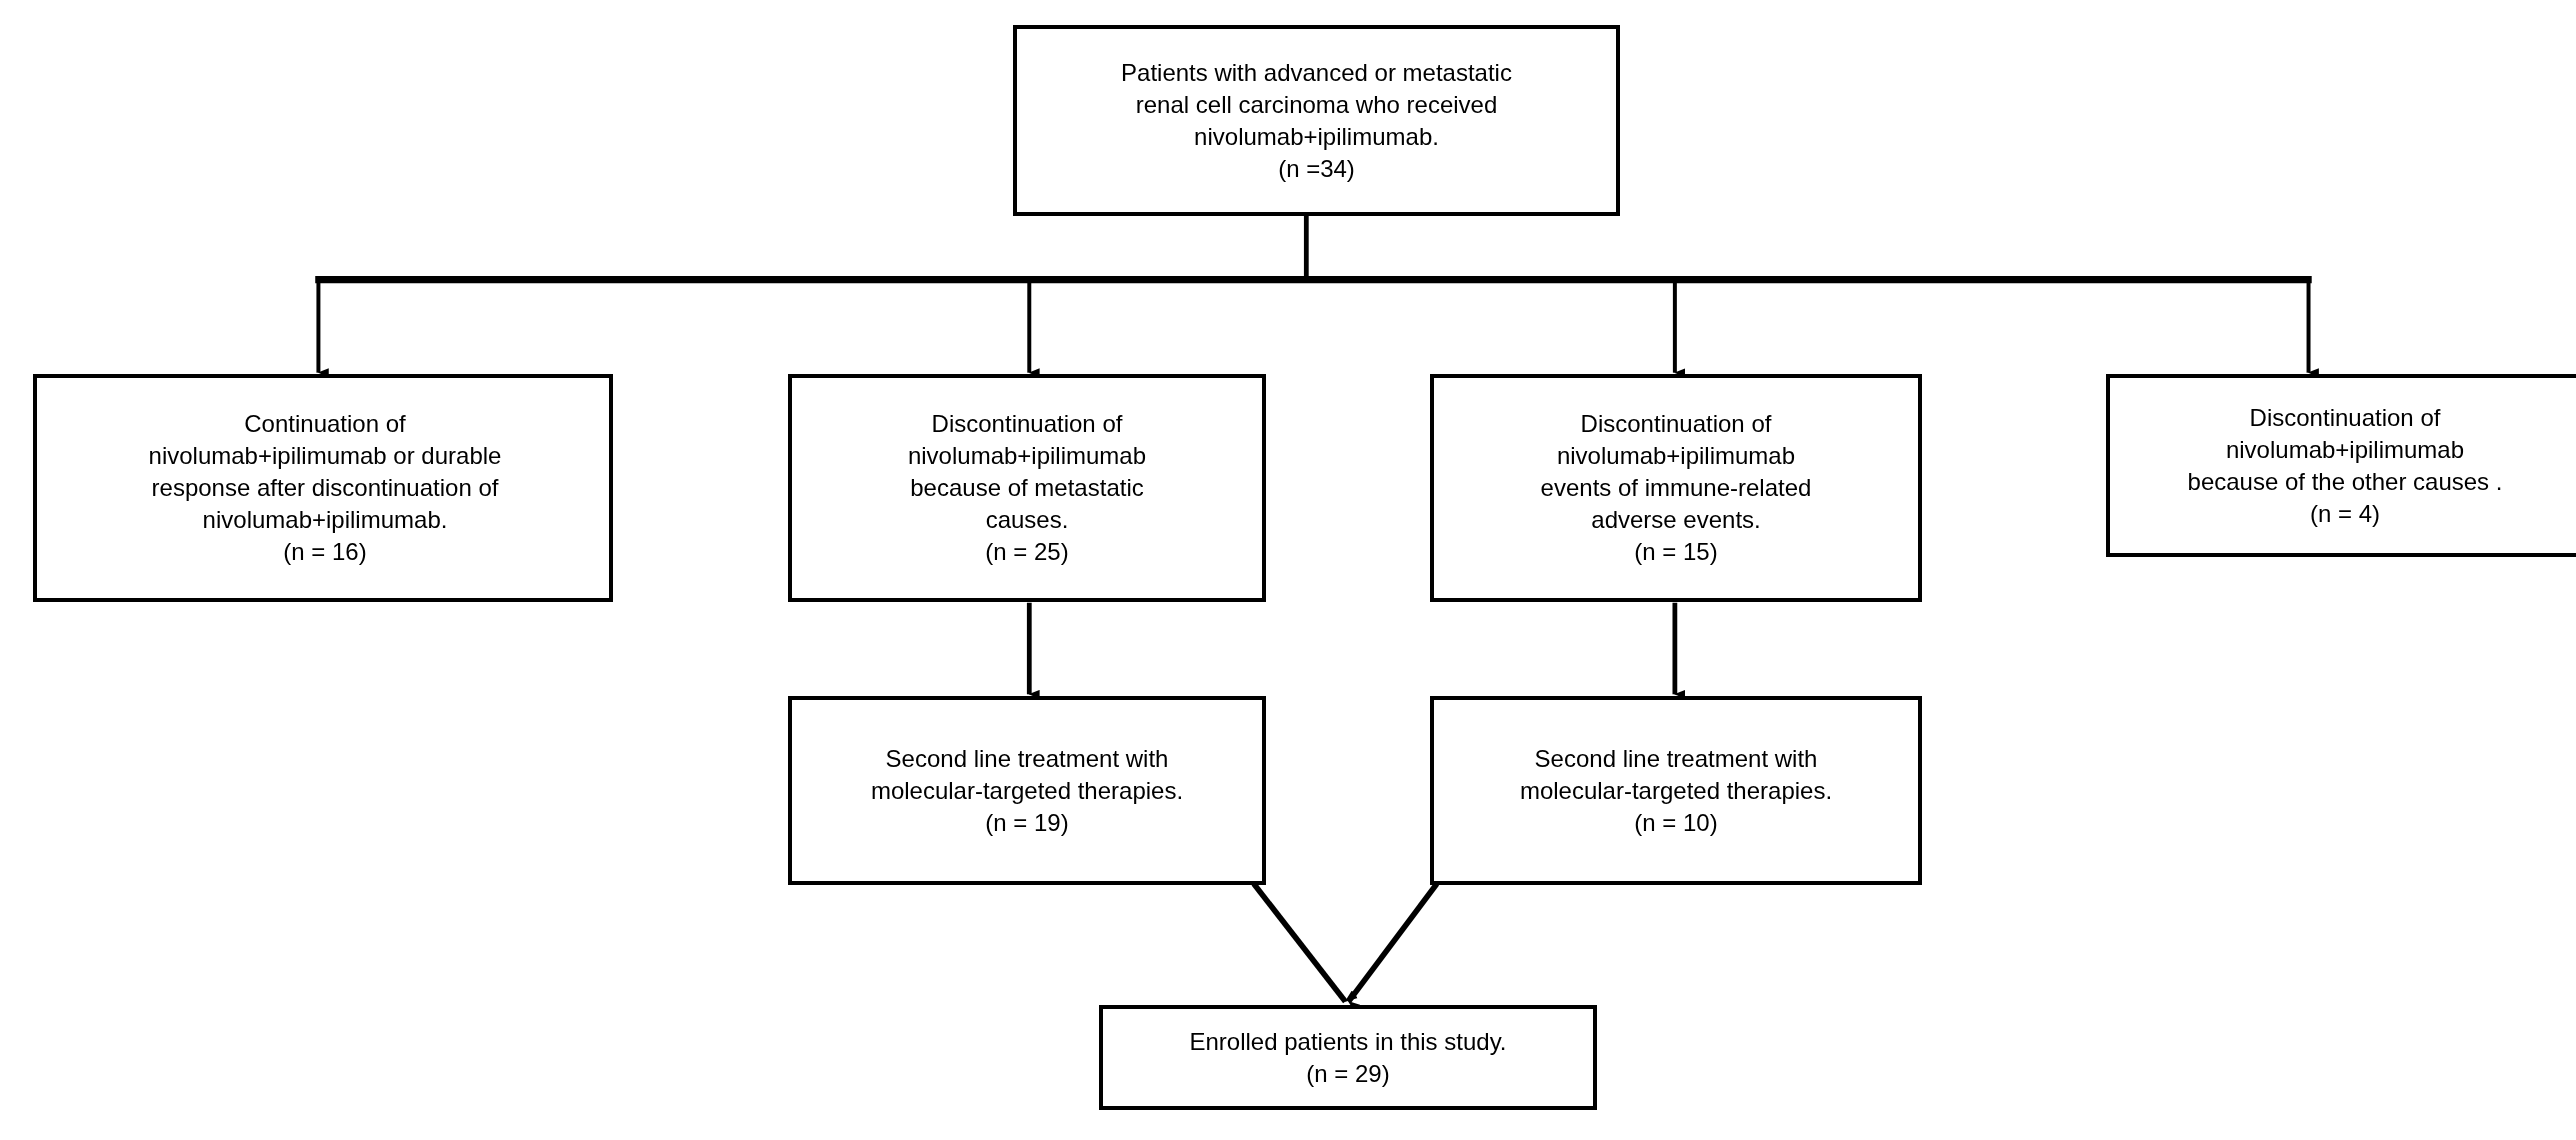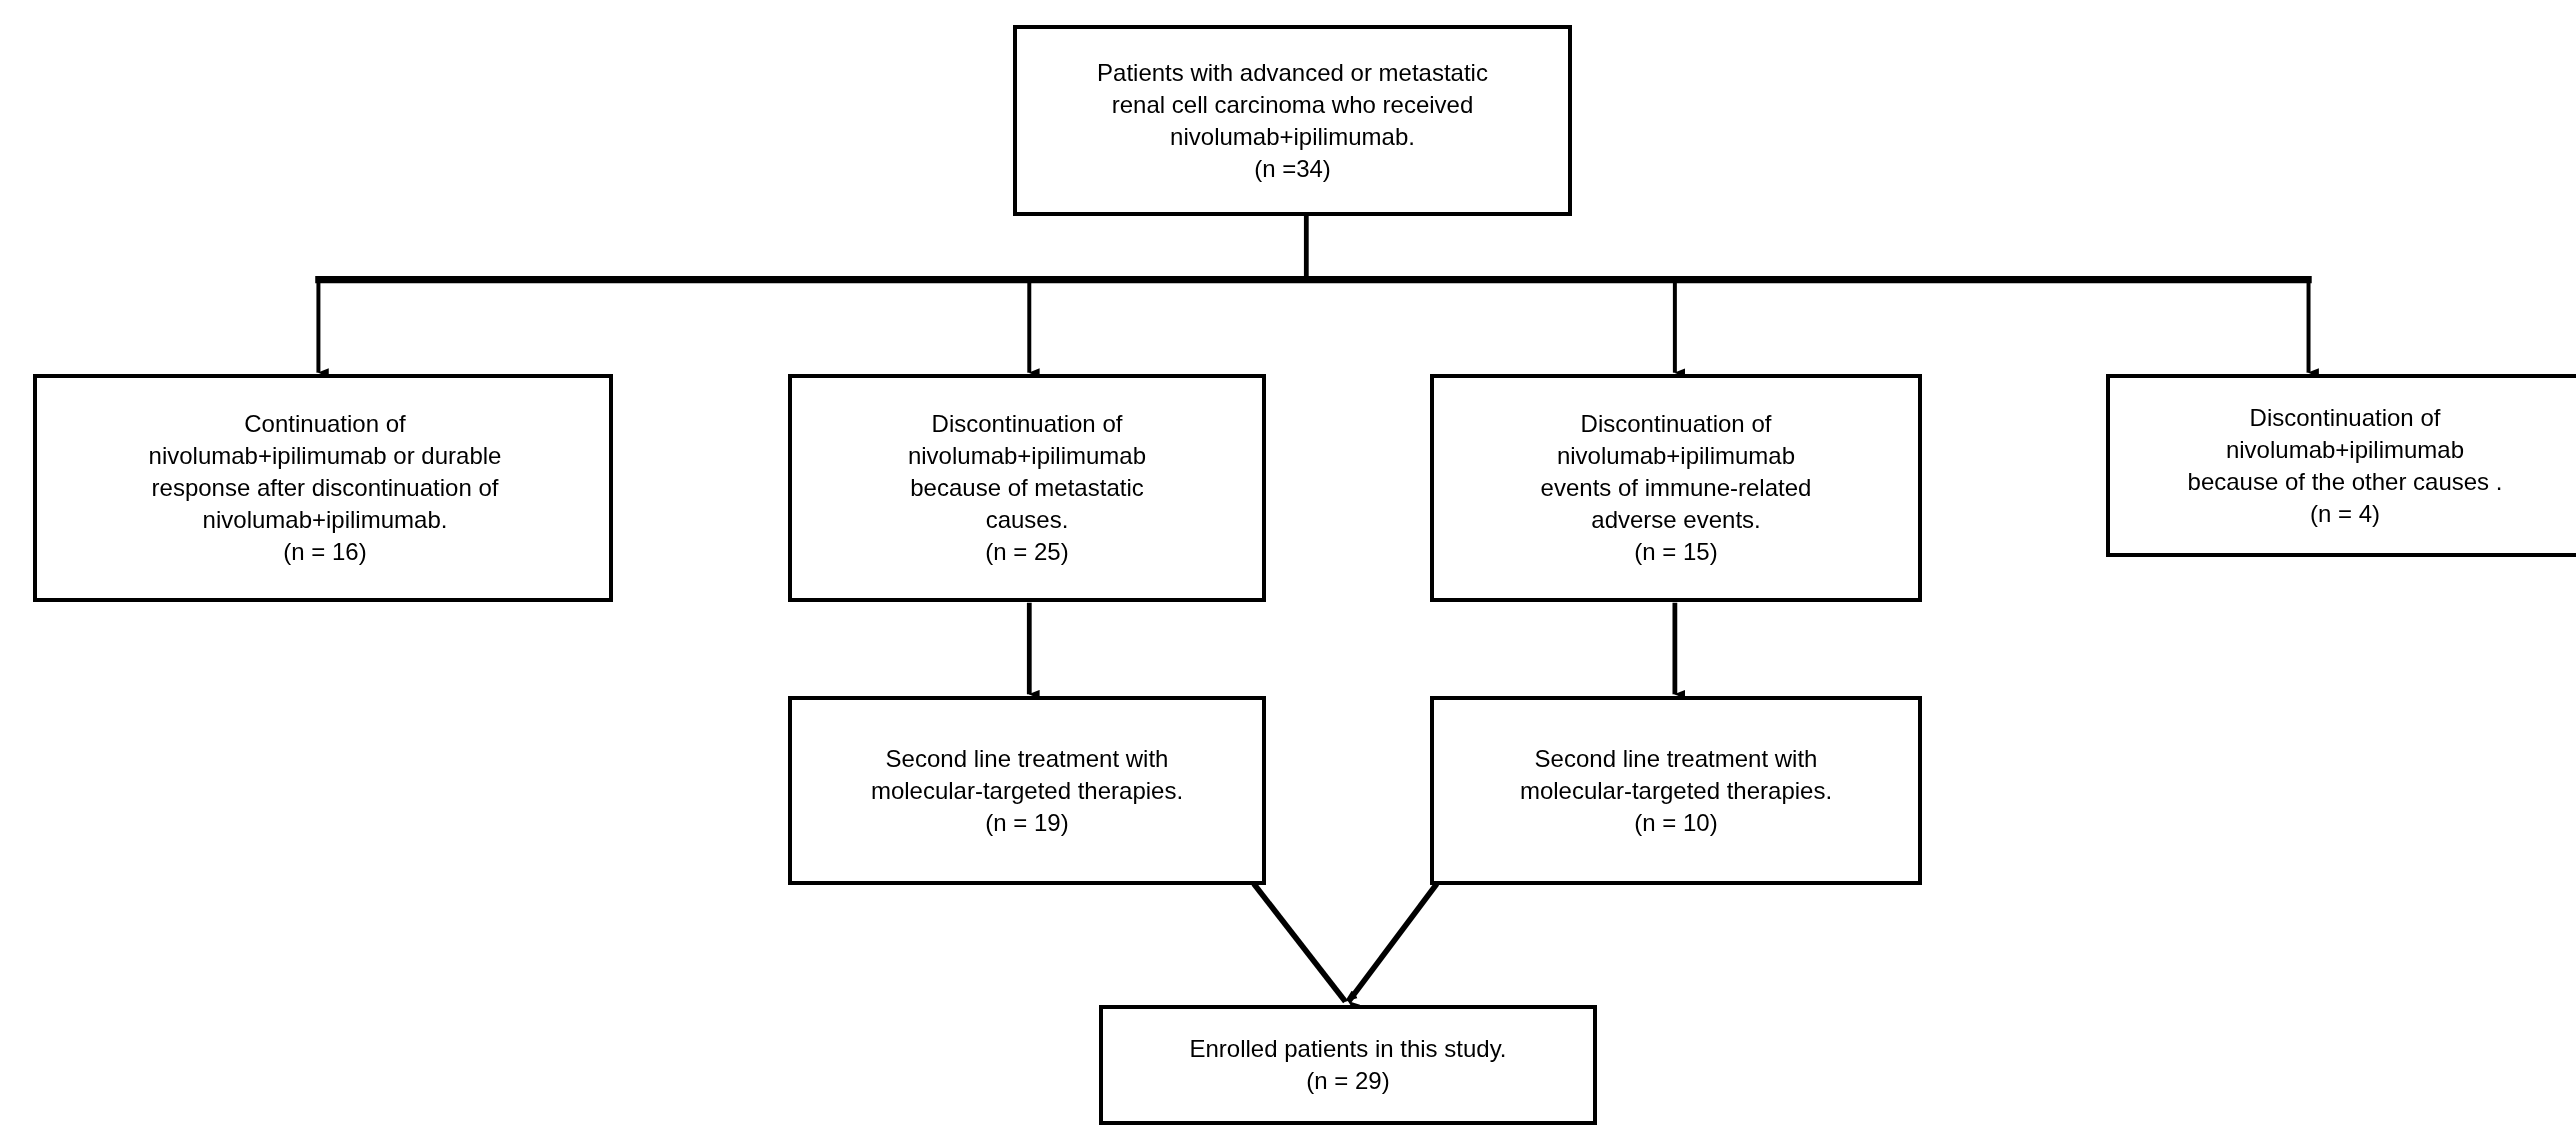--- a/index.html
+++ b/index.html
@@ -71,21 +71,21 @@
     <line x1="2900" y1="351" x2="2900" y2="468" stroke="#000000" stroke-width="5" marker-end="url(#arrowhead)"></line>
 
     <line x1="1293" y1="757" x2="1293" y2="872" stroke="#000000" stroke-width="6" marker-end="url(#arrowhead)"></line>
 
     <line x1="2104" y1="757" x2="2104" y2="872" stroke="#000000" stroke-width="6" marker-end="url(#arrowhead)"></line>
 
     <line x1="1575" y1="1110" x2="1690" y2="1258" stroke="#000000" stroke-width="7" marker-end="url(#arrowheadDiag)"></line>
     <line x1="1805" y1="1110" x2="1694" y2="1258" stroke="#000000" stroke-width="7" marker-end="url(#arrowheadDiag)"></line>
   </svg>
 
-  <div class="node" style="left:1013px; top:25px; width:559px; height:191px;">
+  <div class="node" style="left:1013px; top:25px; width:607px; height:191px;">
     <span class="line">Patients with advanced or metastatic</span>
     <span class="line">renal cell carcinoma who received</span>
     <span class="line">nivolumab+ipilimumab.</span>
     <span class="line">(n =34)</span>
   </div>
 
   <div class="node" style="left:33px; top:374px; width:580px; height:228px;padding-left:12px;">
     <span class="line">Continuation of</span>
     <span class="line">nivolumab+ipilimumab or durable</span>
     <span class="line">response after discontinuation of</span>
@@ -121,19 +121,19 @@
     <span class="line">molecular-targeted therapies.</span>
     <span class="line">(n = 19)</span>
   </div>
 
   <div class="node" style="left:1430px; top:696px; width:492px; height:189px;">
     <span class="line">Second line treatment with</span>
     <span class="line">molecular-targeted therapies.</span>
     <span class="line">(n = 10)</span>
   </div>
 
-  <div class="node" style="left:1099px; top:1005px; width:498px; height:120px;">
+  <div class="node" style="left:1099px; top:1005px; width:498px; height:105px;">
     <span class="line">Enrolled patients in this study.</span>
     <span class="line">(n = 29)</span>
   </div>
 
 </div>
 
 
 </body></html>

